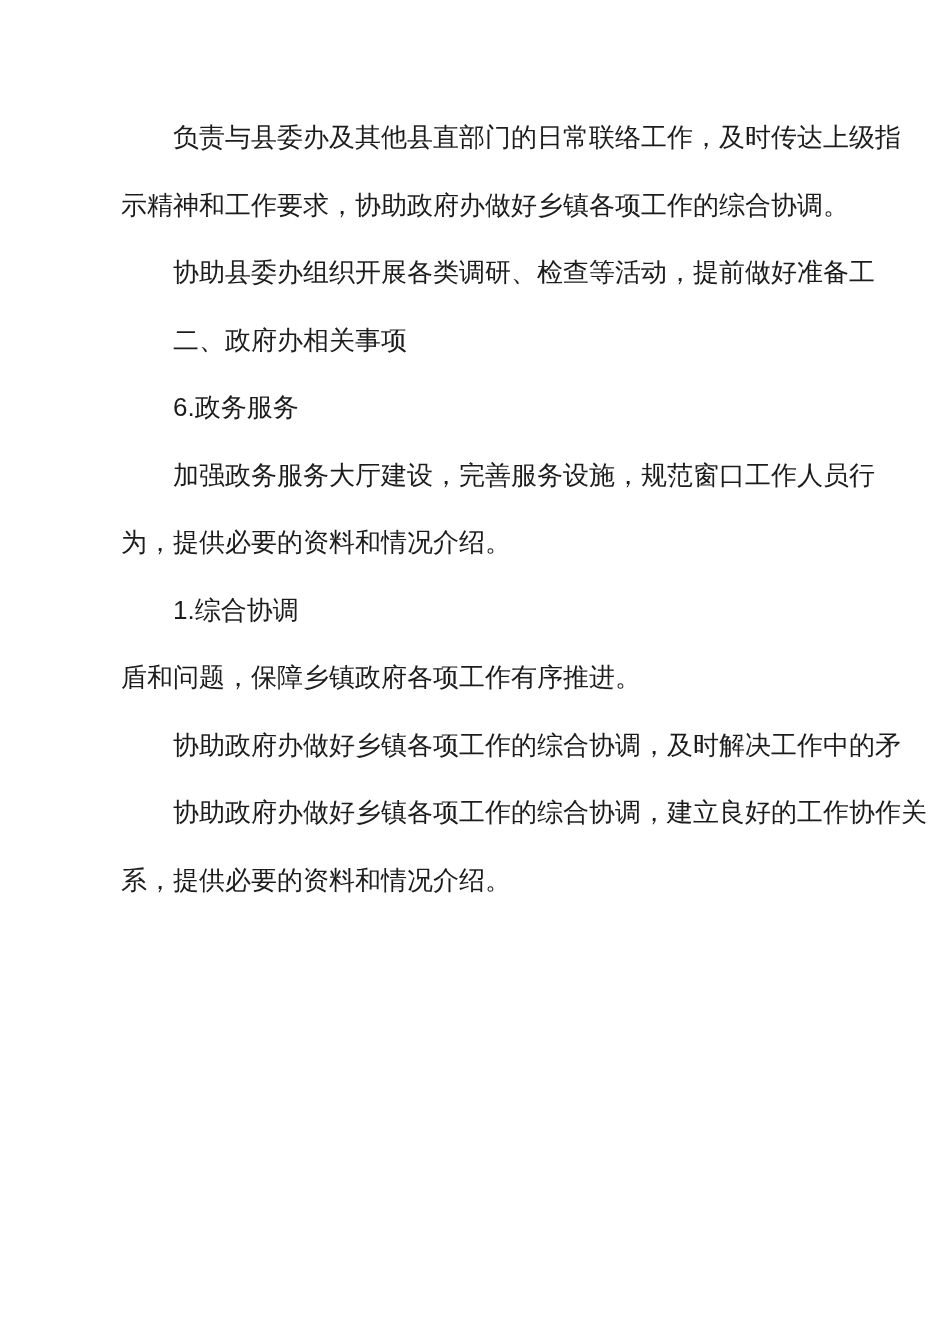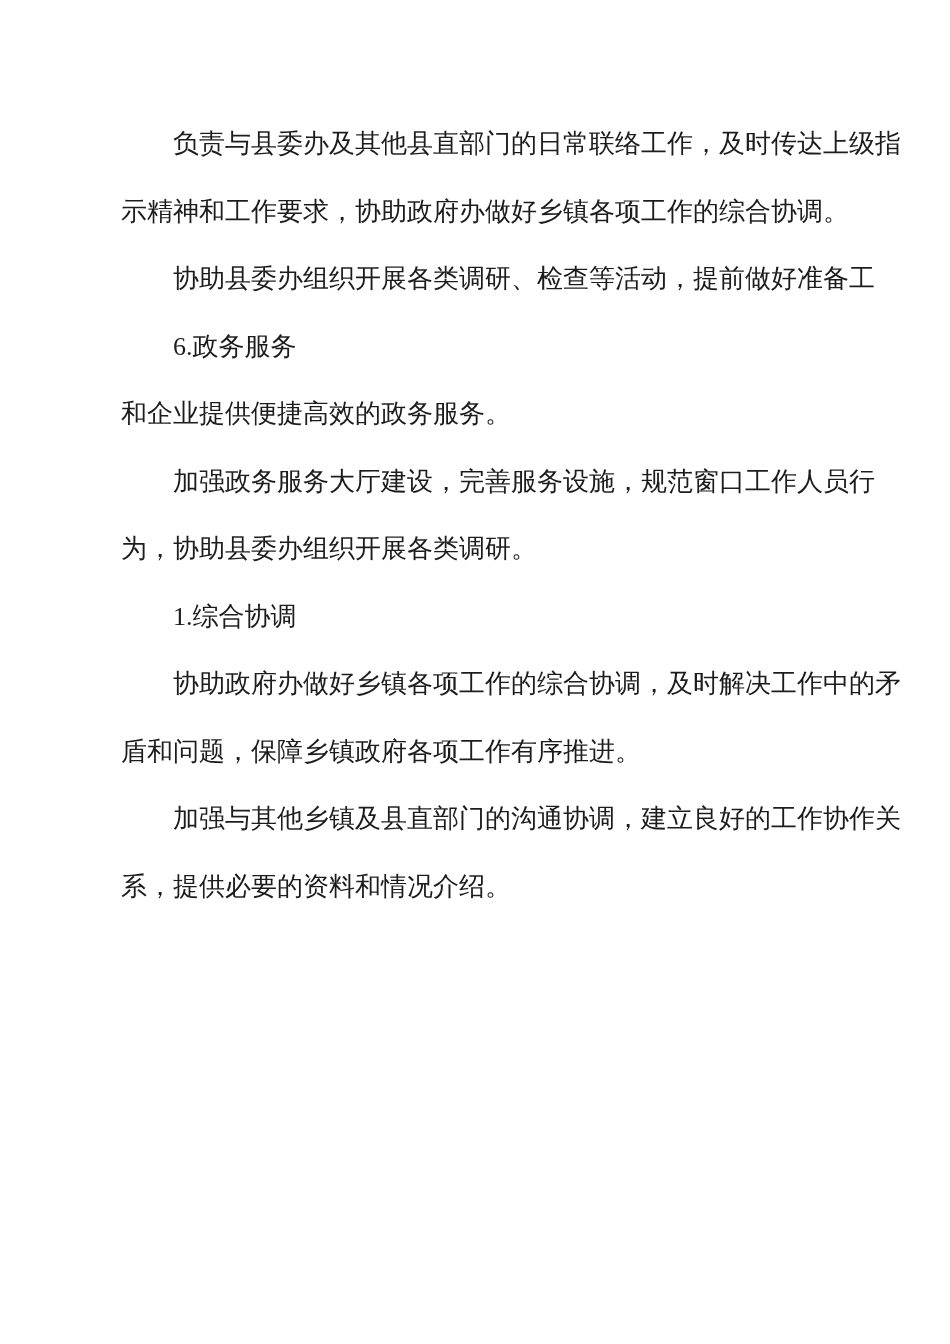--- a/index.html
+++ b/index.html
@@ -9,24 +9,24 @@
   }
   .page {
     position: relative;
     width: 950px;
     height: 1344px;
     background: #ffffff;
     overflow: hidden;
   }
   .content {
     position: absolute;
-    top: 110px;
+    top: 104px;
     left: 121px;
     width: 730px;
-    font-family: Liberation Serif, serif;
+    font-family: Liberation Sans, sans-serif;
     font-size: 26px;
     line-height: 67.5px;
     color: #1c1c1c;
   }
   .line {
     white-space: nowrap;
     height: 67.5px;
   }
   .line.indent {
     padding-left: 52px; 
@@ -38,34 +38,36 @@
 <div class="page">
   <div class="content" id="doc-content">
       <div>
         <div class="line indent">负责与县委办及其他县直部门的日常联络工作，及时传达上级指</div>
         <div class="line">示精神和工作要求，协助政府办做好乡镇各项工作的综合协调。</div>
       </div>
       <div>
         <div class="line indent">协助县委办组织开展各类调研、检查等活动，提前做好准备工</div>
       </div>
       <div>
+        <div class="line indent">二、政府办相关事项</div>
+      </div>
+      <div>
         <div class="line indent">6.政务服务</div>
       </div>
       <div>
-        <div class="line">和企业提供便捷高效的政务服务。</div>
       </div>
       <div>
         <div class="line indent">加强政务服务大厅建设，完善服务设施，规范窗口工作人员行</div>
-        <div class="line">为，协助县委办组织开展各类调研。</div>
+        <div class="line">为，提供必要的资料和情况介绍。</div>
       </div>
       <div>
         <div class="line indent">1.综合协调</div>
       </div>
       <div>
+        <div class="line">盾和问题，保障乡镇政府各项工作有序推进。</div>
         <div class="line indent">协助政府办做好乡镇各项工作的综合协调，及时解决工作中的矛</div>
-        <div class="line">盾和问题，保障乡镇政府各项工作有序推进。</div>
       </div>
       <div>
-        <div class="line indent">加强与其他乡镇及县直部门的沟通协调，建立良好的工作协作关</div>
+        <div class="line indent">协助政府办做好乡镇各项工作的综合协调，建立良好的工作协作关</div>
         <div class="line">系，提供必要的资料和情况介绍。</div>
       </div>
     </div>
 </div>
 
 </body></html>

